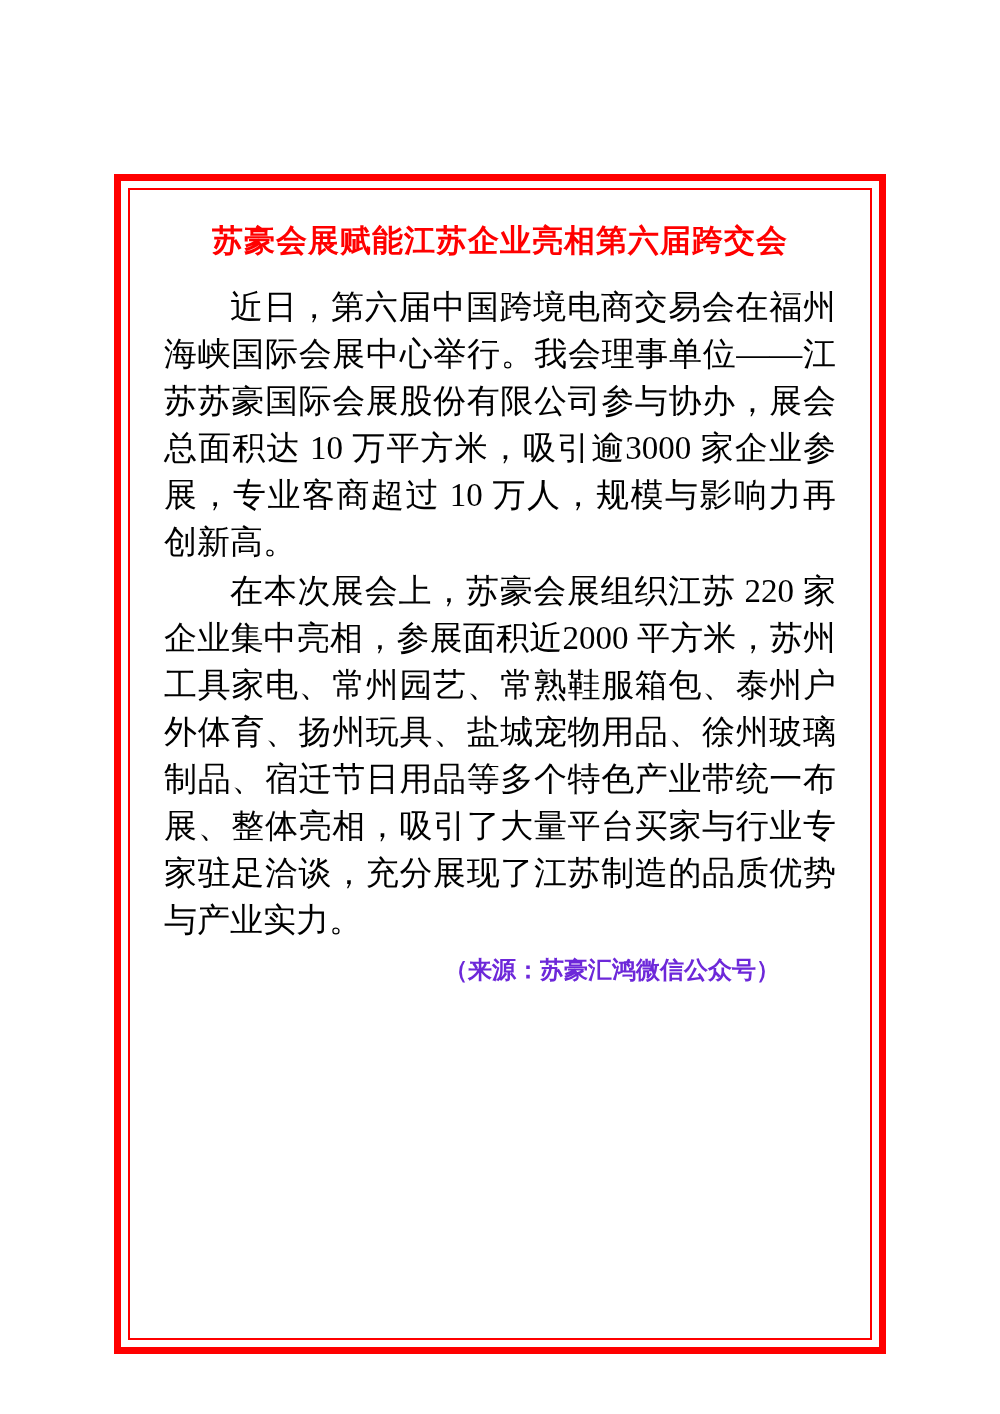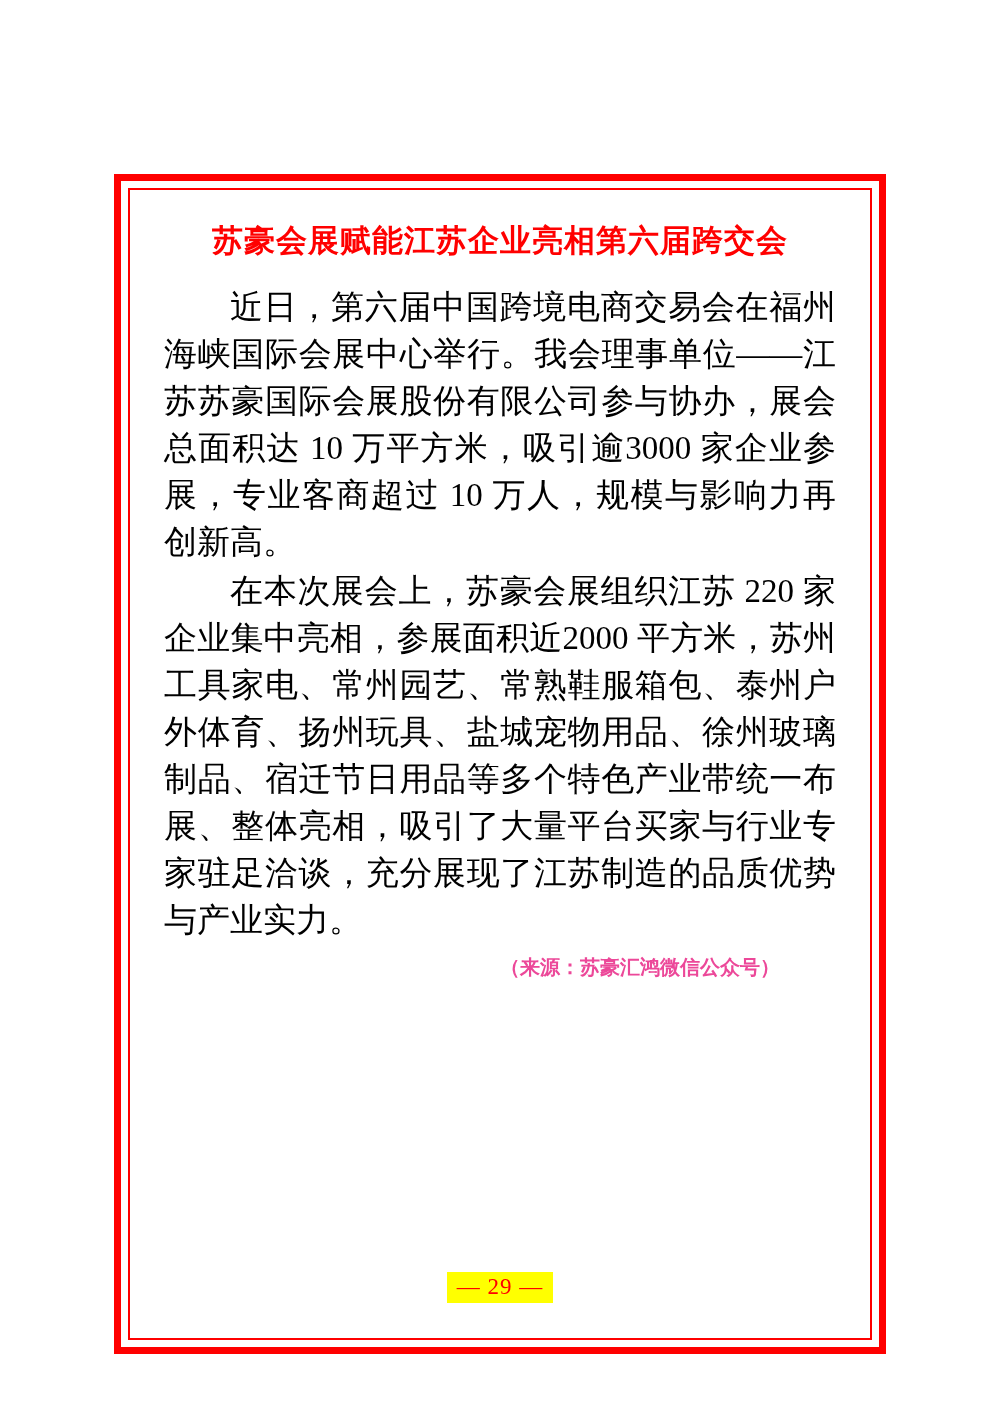--- a/index.html
+++ b/index.html
@@ -59,23 +59,23 @@
     line-height: 47px;
     color: #000000;
     text-align: justify;
     text-indent: 2em;
     font-family: "Liberation Serif", "DejaVu Serif", serif;
   }
   .source-line {
     margin-top: 10px;
     text-align: right;
     padding-right: 56px;
-    color: #ec4899;
+    color: #6d28d9;
     font-weight: bold;
-    font-size: 20px;
+    font-size: 24px;
     font-family: "Liberation Serif", "DejaVu Serif", serif;
   }
   .page-number-wrap {
     position: absolute;
     left: 0;
     right: 0;
     bottom: 44px;
     text-align: center;
   }
   .page-number {
@@ -99,17 +99,14 @@
 
       <div class="body-text">
         <p>近日，第六届中国跨境电商交易会在福州海峡国际会展中心举行。我会理事单位——江苏苏豪国际会展股份有限公司参与协办，展会总面积达 10 万平方米，吸引逾3000 家企业参展，专业客商超过 10 万人，规模与影响力再创新高。</p>
         <p>在本次展会上，苏豪会展组织江苏 220 家企业集中亮相，参展面积近2000 平方米，苏州工具家电、常州园艺、常熟鞋服箱包、泰州户外体育、扬州玩具、盐城宠物用品、徐州玻璃制品、宿迁节日用品等多个特色产业带统一布展、整体亮相，吸引了大量平台买家与行业专家驻足洽谈，充分展现了江苏制造的品质优势与产业实力。</p>
       </div>
 
       <div class="source-line">（来源：苏豪汇鸿微信公众号）</div>
 
     </div>
 
-    <div class="page-number-wrap">
-      <span class="page-number">— 29 —</span>
-    </div>
   </div>
 </div>
 
 </body></html>

